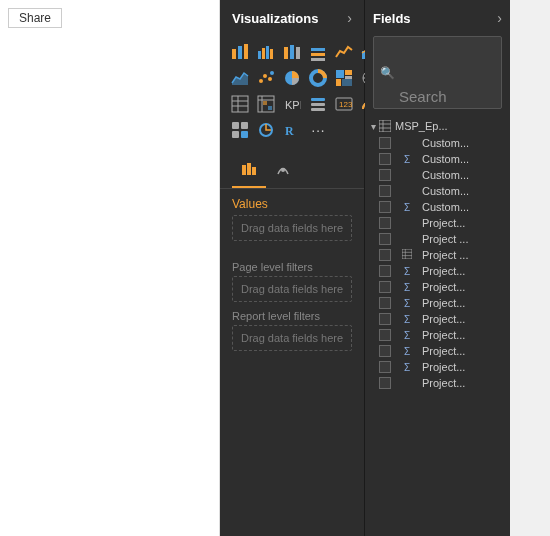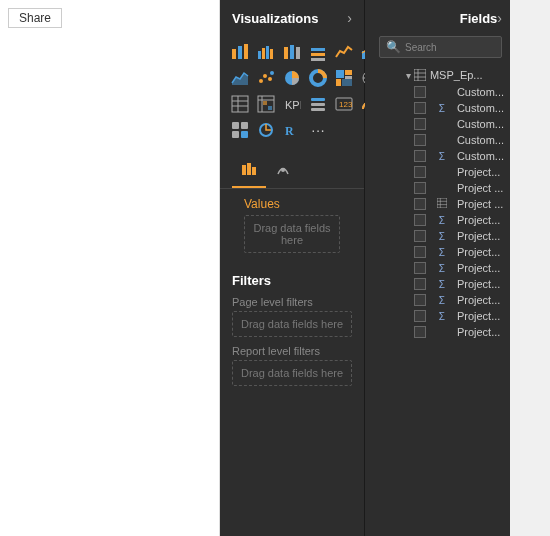--- a/index.html
+++ b/index.html
@@ -87,21 +87,21 @@
       cursor: pointer;
       color: #aaa;
       font-size: 16px;
     }
     .viz-tab.active {
       color: #f4a136;
       border-bottom: 2px solid #f4a136;
     }
 
     .values-section {
-      padding: 8px 24px;
+      padding: 8px 12px;
     }
     .values-label {
       color: #f4a136;
       font-size: 12px;
       margin-bottom: 4px;
     }
     .drag-placeholder {
       color: #777;
       font-size: 11px;
       padding: 4px 0;
@@ -134,21 +134,20 @@
       font-size: 11px;
       margin-bottom: 3px;
     }
 
     
     .fields-panel {
       width: 145px;
       background: #2d2d2d;
       display: flex;
       flex-direction: column;
-      align-items: flex-end;
     }
 
     .fields-header {
       display: flex;
       align-items: center;
       justify-content: space-between;
       padding: 10px 8px;
     }
     .fields-header-title {
       color: #ffffff;
@@ -167,23 +166,24 @@
     }
     .fields-search-icon {
       color: #aaa;
       font-size: 12px;
       margin-right: 4px;
     }
     .fields-search input {
       background: transparent;
       border: none;
       color: #ddd;
-      font-size: 10px;
+      font-size: 15px;
       outline: none;
       width: 90px;
+      margin-top: 48px;
     }
     .fields-search input::placeholder { color: #888; }
 
     .fields-tree {
       flex: 1;
       overflow-y: auto;
       padding: 2px 0;
     }
     .fields-tree::-webkit-scrollbar { width: 6px; }
     .fields-tree::-webkit-scrollbar-track { background: #2d2d2d; }
@@ -433,23 +433,20 @@
         </svg>
     </div>
   </div>
 
   <div class="values-section">
     <div class="values-label">Values</div>
     <div class="drag-placeholder">Drag data fields here</div>
   </div>
 
   <div class="filters-section">
-    <div class="filters-header">
-      <span class="filters-title">Filters</span>
-    </div>
     <div class="filter-group">
       <div class="filter-label">Page level filters</div>
       <div class="drag-placeholder">Drag data fields here</div>
     </div>
     <div class="filter-group">
       <div class="filter-label">Report level filters</div>
       <div class="drag-placeholder">Drag data fields here</div>
     </div>
   </div>
 </div>

